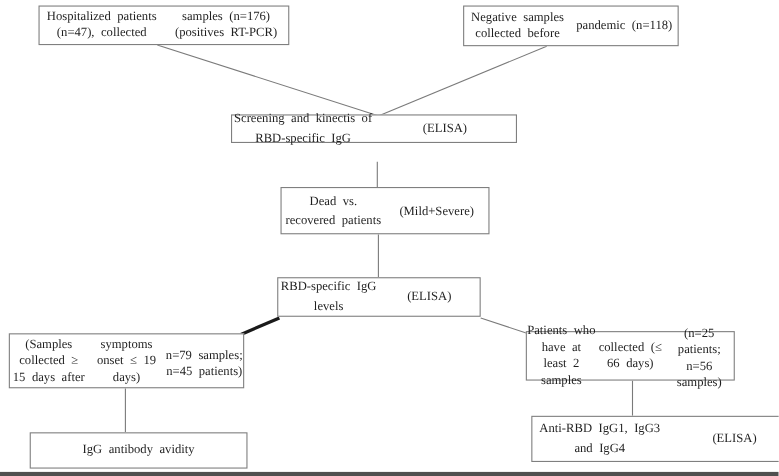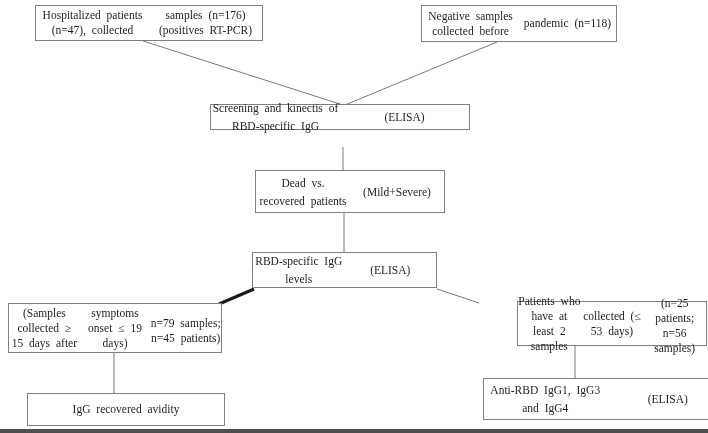--- a/index.html
+++ b/index.html
@@ -89,28 +89,28 @@
     <div class="line">RBD-specific IgG levels</div>
     <div class="line">(ELISA)</div>
   </div>
 
   <div class="flow-box" style="left:8px; top:303px; width:214px; height:50px;text-align:center;">
     <div class="line">(Samples collected ≥ 15 days after</div>
     <div class="line">symptoms onset ≤ 19 days)</div>
     <div class="line gap-before">n=79 samples; n=45 patients)</div>
   </div>
 
-  <div class="flow-box" style="left:478px; top:301px; width:190px; height:45px;margin-left:39px;">
+  <div class="flow-box" style="left:478px; top:301px; width:190px; height:45px;">
     <div class="line">Patients who have at least 2 samples</div>
-    <div class="line">collected (≤ 53 days)</div>
+    <div class="line">collected (≤ 66 days)</div>
     <div class="line gap-before">(n=25 patients; n=56 samples)</div>
   </div>
 
   <div class="flow-box" style="left:27px; top:393px; width:198px; height:33px;">
-    <div class="line">IgG recovered avidity</div>
+    <div class="line">IgG antibody avidity</div>
   </div>
 
   <div class="flow-box lh-wide" style="left:455px; top:378px; width:247px; height:42px;margin-left:28px;">
     <div class="line">Anti-RBD IgG1, IgG3 and IgG4</div>
     <div class="line">(ELISA)</div>
   </div>
 
   <div id="bottom-bar"></div>
 
 </div>

